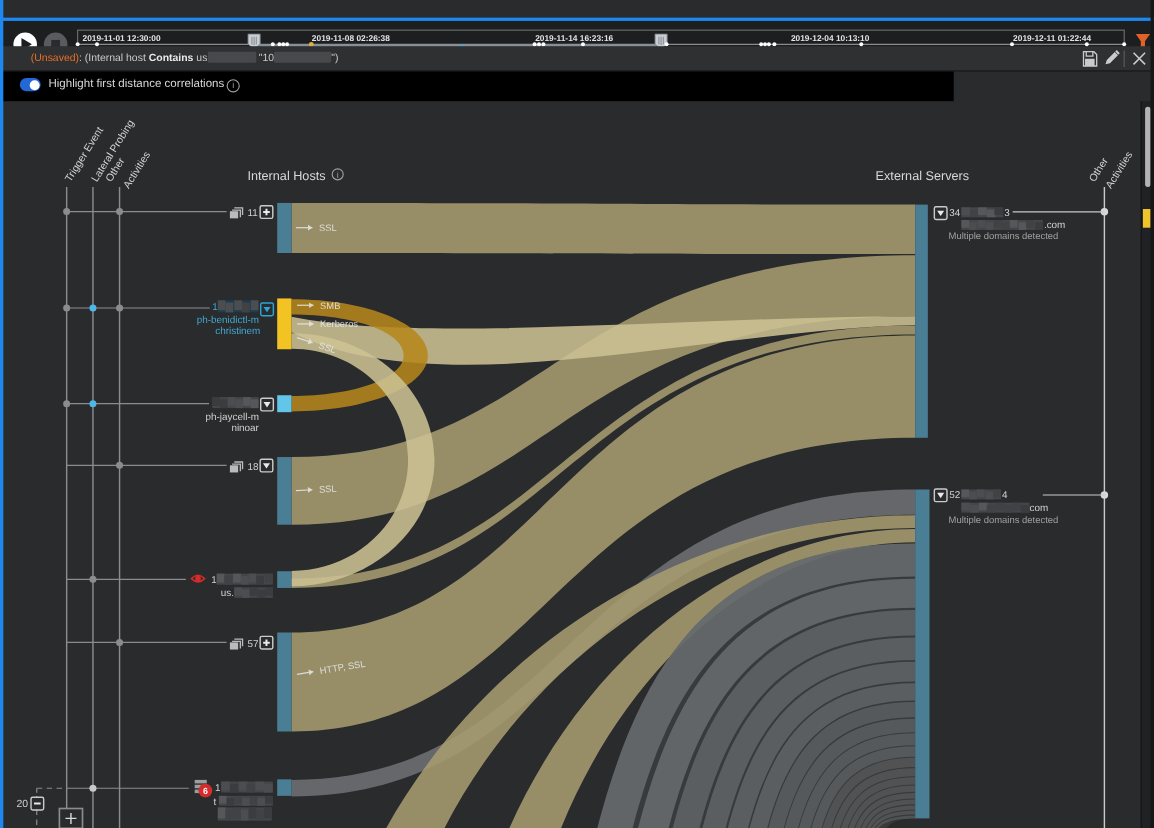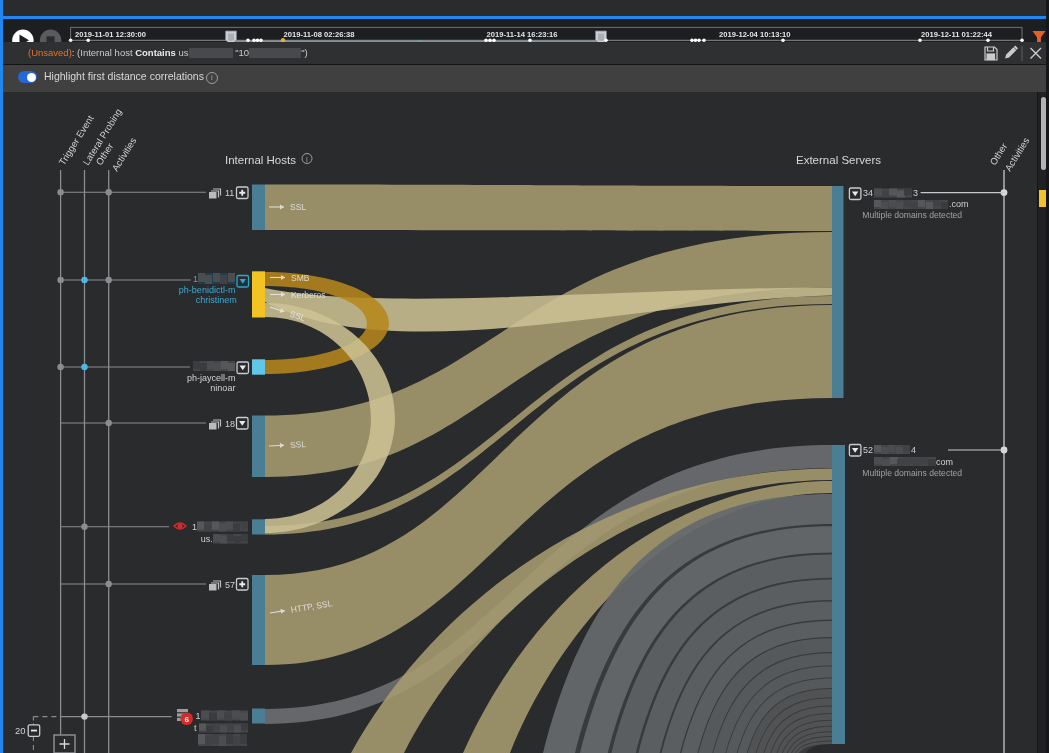--- a/index.html
+++ b/index.html
@@ -337,21 +337,21 @@
             <path d="M2 16.5 l1.2-4 7.2-7.2 2.9 2.9 -7.2 7.2 -4.1 1.1 Z" fill="#c9cbcd" stroke="none"></path>
             <path d="M10.8 4.9 l1.4-1.4 2.8 2.8 -1.4 1.4" fill="#c9cbcd" stroke="none"></path>
           </g>
 <line x1="57" y1="4" x2="57" y2="19" stroke="#55575a"></line>
 <g transform="translate(64,0)">
             <path d="M1.5 6 L12 16.5 M12 6 L1.5 16.5" stroke-width="1.4"></path>
           </g>
 </g>
       </svg>
     </div>
-<div style="position:absolute;left:0;top:65px;width:1049px;height:27px;background:#404040">
+<div style="position:absolute;left:0;top:65px;width:867px;height:27px;background:#000000">
 <div style="position:absolute;left:18px;top:6px;width:19px;height:12px;border-radius:6px;background:#2467d6"></div>
 <div style="position:absolute;left:27px;top:7.5px;width:9px;height:9px;border-radius:50%;background:#fff"></div>
 <div style="position:absolute;left:44px;top:5px;font-size:10.5px;color:#d6d8da">Highlight first distance correlations</div>
 <div style="position:absolute;left:206px;top:7px;width:10px;height:10px;border:1px solid #9fa1a3;border-radius:50%;font-size:8px;color:#9fa1a3;text-align:center;line-height:10px">i</div>
 </div>
 <div style="position:absolute;left:1037px;top:92px;width:12px;height:661px;background:#202124;border-left:1px solid #151517"></div>
 <div style="position:absolute;left:1040.5px;top:97px;width:5px;height:73px;background:#b3b3b3;border-radius:3px"></div>
 <div style="position:absolute;left:1039px;top:190px;width:7px;height:17px;background:#f0c22c"></div>
 <div style="position:absolute;left:1046px;top:0px;width:3px;height:753px;background:#161618"></div>
 <div id="blueL"></div>

